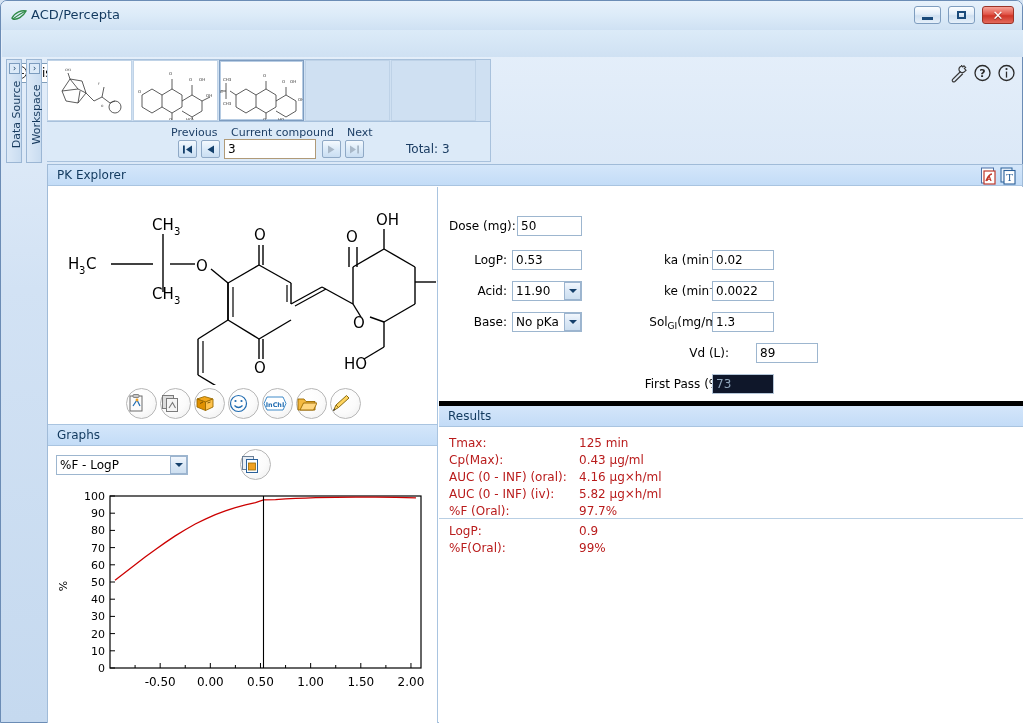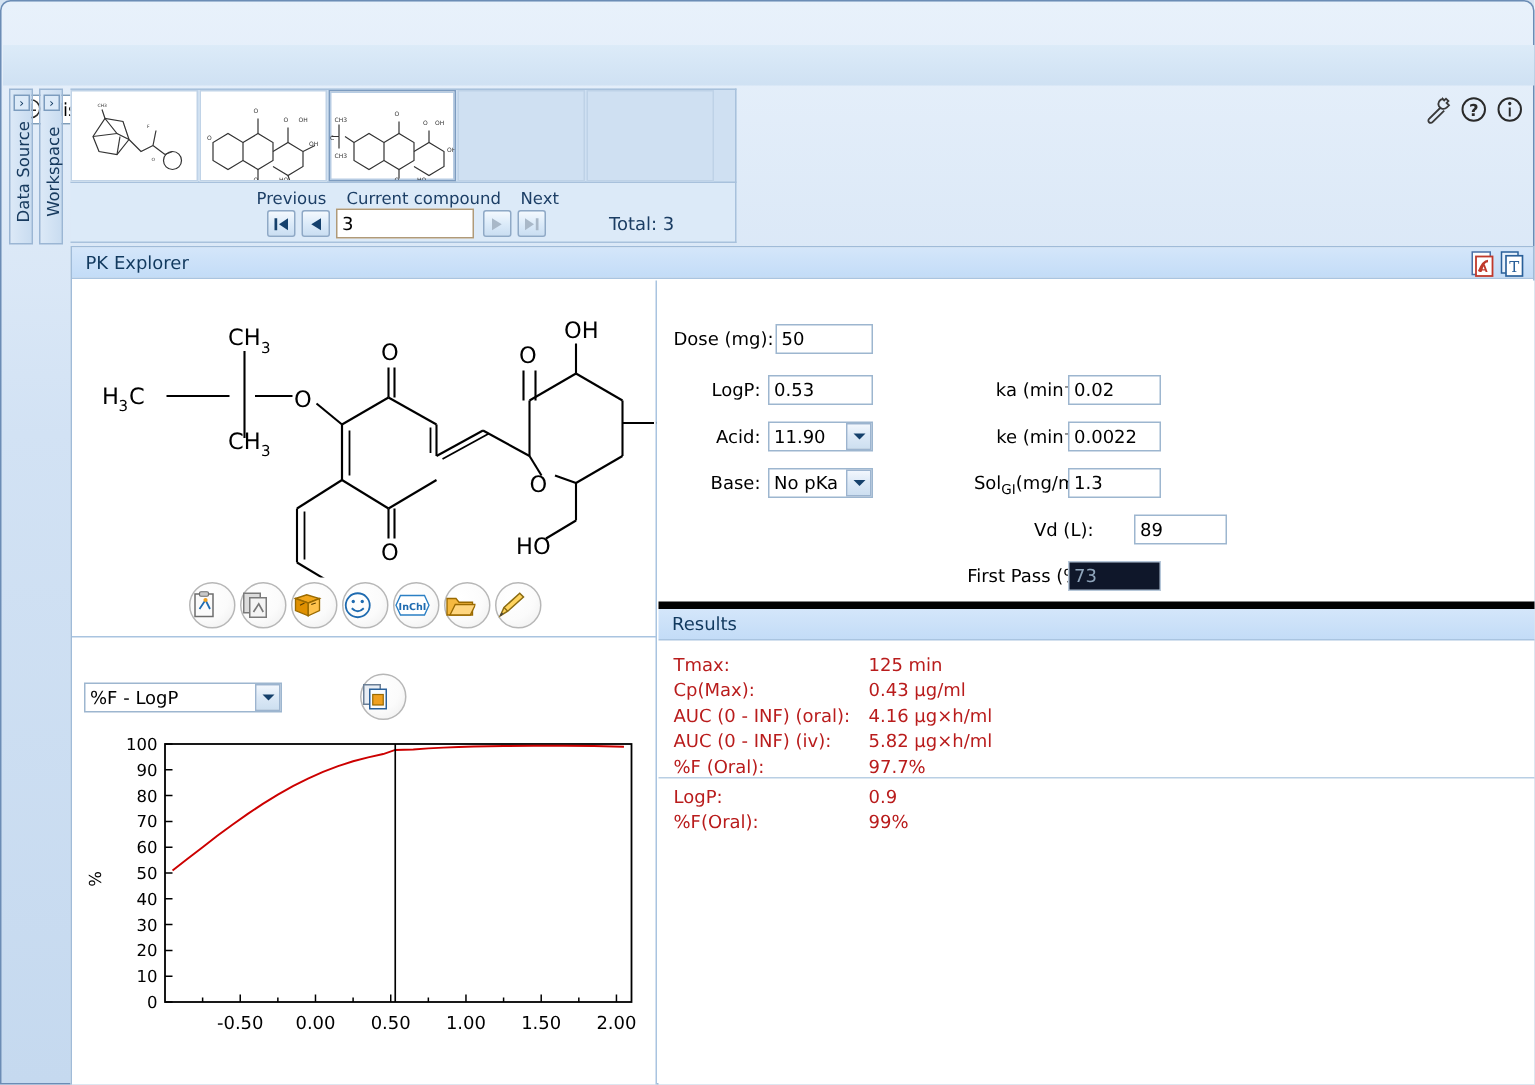--- a/index.html
+++ b/index.html
@@ -253,20 +253,43 @@
   }
   #graph-combo { left:8px; top:30px; width:132px; }
   #graph-copy-btn { position:absolute; left:192px; top:24px; }
   #plot { position:absolute; left:5px; top:63px; width:380px; height:232px; }
 </style>
 </head>
 <body>
 
 <div id="window">
 
+  <div id="titlebar">
+    <span id="app-icon">
+      <svg width="16" height="14" viewBox="0 0 16 14">
+        <path d="M1 9 C4 3, 11 1, 15 2 C12 8, 6 11, 2 10 Z" fill="none" stroke="#2f8b46" stroke-width="1.4"></path>
+        <path d="M2 10 C6 7, 10 4, 15 2" fill="none" stroke="#2f8b46" stroke-width="1.1"></path>
+      </svg>
+    </span>
+    <span id="title-text">ACD/Percepta</span>
+
+    <div class="winbtn" id="btn-min">
+      <span class="glyph">
+          <span class="min-bar"></span>
+        </span>
+    </div>
+    <div class="winbtn" id="btn-max">
+      <span class="glyph">
+          <span class="max-box"></span>
+        </span>
+    </div>
+    <div class="winbtn" id="btn-close">
+      <span class="glyph close-x">✕</span>
+    </div>
+  </div>
 
   <div id="toolbar">
     <div class="combo" id="combo-history">
       <span class="cval">History</span>
       <span class="carrow">
           <span class="tri-down"></span>
         </span>
     </div>
     <span id="clock-icon"></span>
 
@@ -621,20 +644,23 @@
         <div id="res-divider"></div>
 
         <span class="res-row res-key" style="top:118px">LogP:</span>
         <span class="res-row res-val" style="top:118px">0.9</span>
         <span class="res-row res-key" style="top:135px">%F(Oral):</span>
         <span class="res-row res-val" style="top:135px">99%</span>
       </div>
     </div>
 
     <div id="graphs">
+      <div class="panel-head">
+        <span class="ptitle">Graphs</span>
+      </div>
       <div class="fcombo" id="graph-combo">
         <span class="cval">%F - LogP</span>
         <span class="carrow">
             <span class="tri-down"></span>
           </span>
       </div>
       <div class="circbtn" id="graph-copy-btn">
         <svg width="19" height="19" viewBox="0 0 19 19">
           <rect x="1.5" y="1.5" width="11" height="13" fill="#e9eef4" stroke="#6b7f96" stroke-width="1"></rect>
           <rect x="5.5" y="4.5" width="11" height="13" fill="#fafcfe" stroke="#2a6099" stroke-width="1"></rect>

